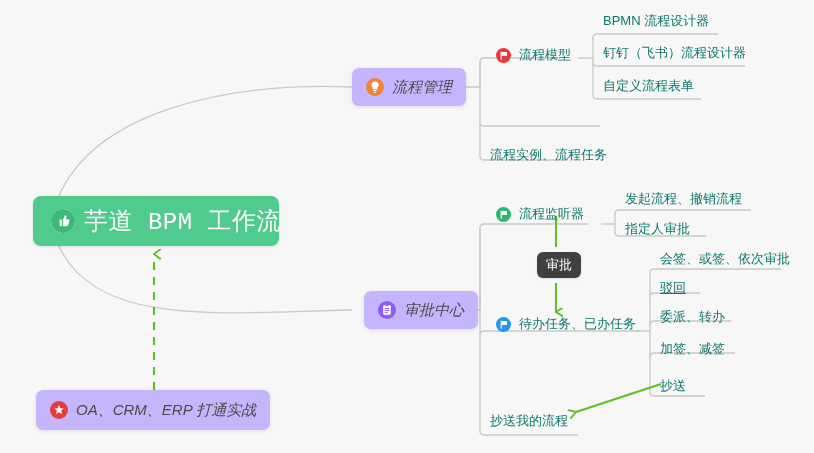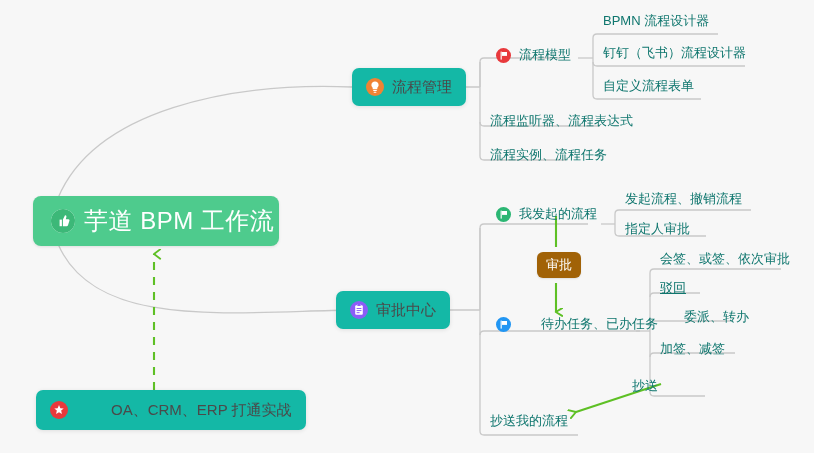--- a/index.html
+++ b/index.html
@@ -17,42 +17,44 @@
   .root-node{
     position:absolute;
     left:33px;top:196px;
     width:246px;height:50px;
     background:#4ecb8d;
     border-radius:8px;
     display:flex;align-items:center;
     box-shadow:0 1px 3px rgba(0,0,0,.10);
     box-sizing:border-box;
     padding-left:18px;
+    font-family:Liberation Mono, monospace;
   }
   .root-label{
     color:#ffffff;font-size:24px;letter-spacing:.5px;
     margin-left:9px;white-space:nowrap;
   }
 
   
   .card{
     position:absolute;
-    background:#14b8a6;
+    background:#c4b5fd;
     border-radius:7px;
     box-shadow:0 1px 4px rgba(0,0,0,.10);
     display:flex;align-items:center;
     box-sizing:border-box;
     padding:0 14px;
     height:38px;
+    font-style:italic;
   }
   .card .lbl{font-size:15px;color:#4a4a4a;margin-left:8px;white-space:nowrap;}
 
   #node-liucheng{left:352px;top:68px;}
-  #node-shenpi{left:336px;top:291px;}
-  #node-note{left:36px;top:390px;height:40px;gap:35px;}
+  #node-shenpi{left:364px;top:291px;}
+  #node-note{left:36px;top:390px;height:40px;}
   #node-note .lbl{font-size:15px;color:#4a4a4a;}
 
   
   .leaf{
     position:absolute;
     font-size:13px;color:#0f766e;
     white-space:nowrap;
     display:flex;align-items:center;
     height:22px;
   }
@@ -65,21 +67,21 @@
     display:inline-flex;align-items:center;justify-content:center;
     flex:0 0 auto;
   }
   .ic svg{display:block;}
   .ic-lg{width:24px;height:24px;}
   .ic-sm{width:15px;height:15px;}
 
   
   .chip{
     position:absolute;
-    background:#a16207;
+    background:#404040;
     border-radius:6px;
     color:#ffffff;
     font-size:13px;
     display:flex;align-items:center;justify-content:center;
     padding:0 9px;
     height:26px;
     box-shadow:0 1px 2px rgba(0,0,0,.10);
   }
 </style>
 </head>
@@ -179,23 +181,20 @@
     <span class="ic ic-sm">
       <svg width="15" height="15" viewBox="0 0 15 15">
         <circle cx="7.5" cy="7.5" r="7.5" fill="#e8393c"></circle>
         <rect x="4.6" y="3.6" width="1.15" height="8" fill="#ffffff"></rect>
         <path d="M6.0 4.0 L11.0 4.0 L11.0 7.9 L6.0 7.9 Z" fill="#ffffff"></path>
       </svg>
     </span>
     <span class="lbl">流程模型</span>
   </div>
 
-  <div class="leaf" style="left:490px;top:110px;">
-    <span class="lbl">流程监听器、流程表达式</span>
-  </div>
 
   <div class="leaf" style="left:490px;top:144px;">
     <span class="lbl">流程实例、流程任务</span>
   </div>
 
   <div class="leaf" style="left:603px;top:10px;">
     <span class="lbl">BPMN 流程设计器</span>
   </div>
   <div class="leaf" style="left:603px;top:42px;">
     <span class="lbl">钉钉（飞书）流程设计器</span>
@@ -220,24 +219,24 @@
   </div>
 
   <div class="leaf with-icon" style="left:496px;top:203px;">
     <span class="ic ic-sm">
       <svg width="15" height="15" viewBox="0 0 15 15">
         <circle cx="7.5" cy="7.5" r="7.5" fill="#2bb673"></circle>
         <rect x="4.6" y="3.6" width="1.15" height="8" fill="#ffffff"></rect>
         <path d="M6.0 4.0 L11.0 4.0 L11.0 7.9 L6.0 7.9 Z" fill="#ffffff"></path>
       </svg>
     </span>
-    <span class="lbl">我发起的流程</span>
-  </div>
-
-  <div class="leaf with-icon" style="left:496px;top:313px;gap:22px;">
+    <span class="lbl">流程监听器</span>
+  </div>
+
+  <div class="leaf with-icon" style="left:496px;top:313px;">
     <span class="ic ic-sm">
       <svg width="15" height="15" viewBox="0 0 15 15">
         <circle cx="7.5" cy="7.5" r="7.5" fill="#2196f3"></circle>
         <rect x="4.6" y="3.6" width="1.15" height="8" fill="#ffffff"></rect>
         <path d="M6.0 4.0 L11.0 4.0 L11.0 7.9 L6.0 7.9 Z" fill="#ffffff"></path>
       </svg>
     </span>
     <span class="lbl">待办任务、已办任务</span>
   </div>
 
@@ -251,27 +250,27 @@
   <div class="leaf" style="left:625px;top:218px;">
     <span class="lbl">指定人审批</span>
   </div>
 
   <div class="leaf" style="left:660px;top:248px;align-items:center;">
     <span class="lbl">会签、或签、依次审批</span>
   </div>
   <div class="leaf" style="left:660px;top:277px;text-decoration:underline;">
     <span class="lbl">驳回</span>
   </div>
-  <div class="leaf" style="left:684px;top:306px;text-align:right;">
+  <div class="leaf" style="left:660px;top:306px;text-align:right;">
     <span class="lbl">委派、转办</span>
   </div>
   <div class="leaf" style="left:660px;top:338px;">
     <span class="lbl">加签、减签</span>
   </div>
-  <div class="leaf" style="left:632px;top:375px;">
+  <div class="leaf" style="left:660px;top:375px;">
     <span class="lbl">抄送</span>
   </div>
 
   <div class="chip" style="left:537px;top:252px;">
     <span>审批</span>
   </div>
 
   <div class="card" id="node-note">
     <span class="ic">
       <svg width="18" height="18" viewBox="0 0 18 18">

